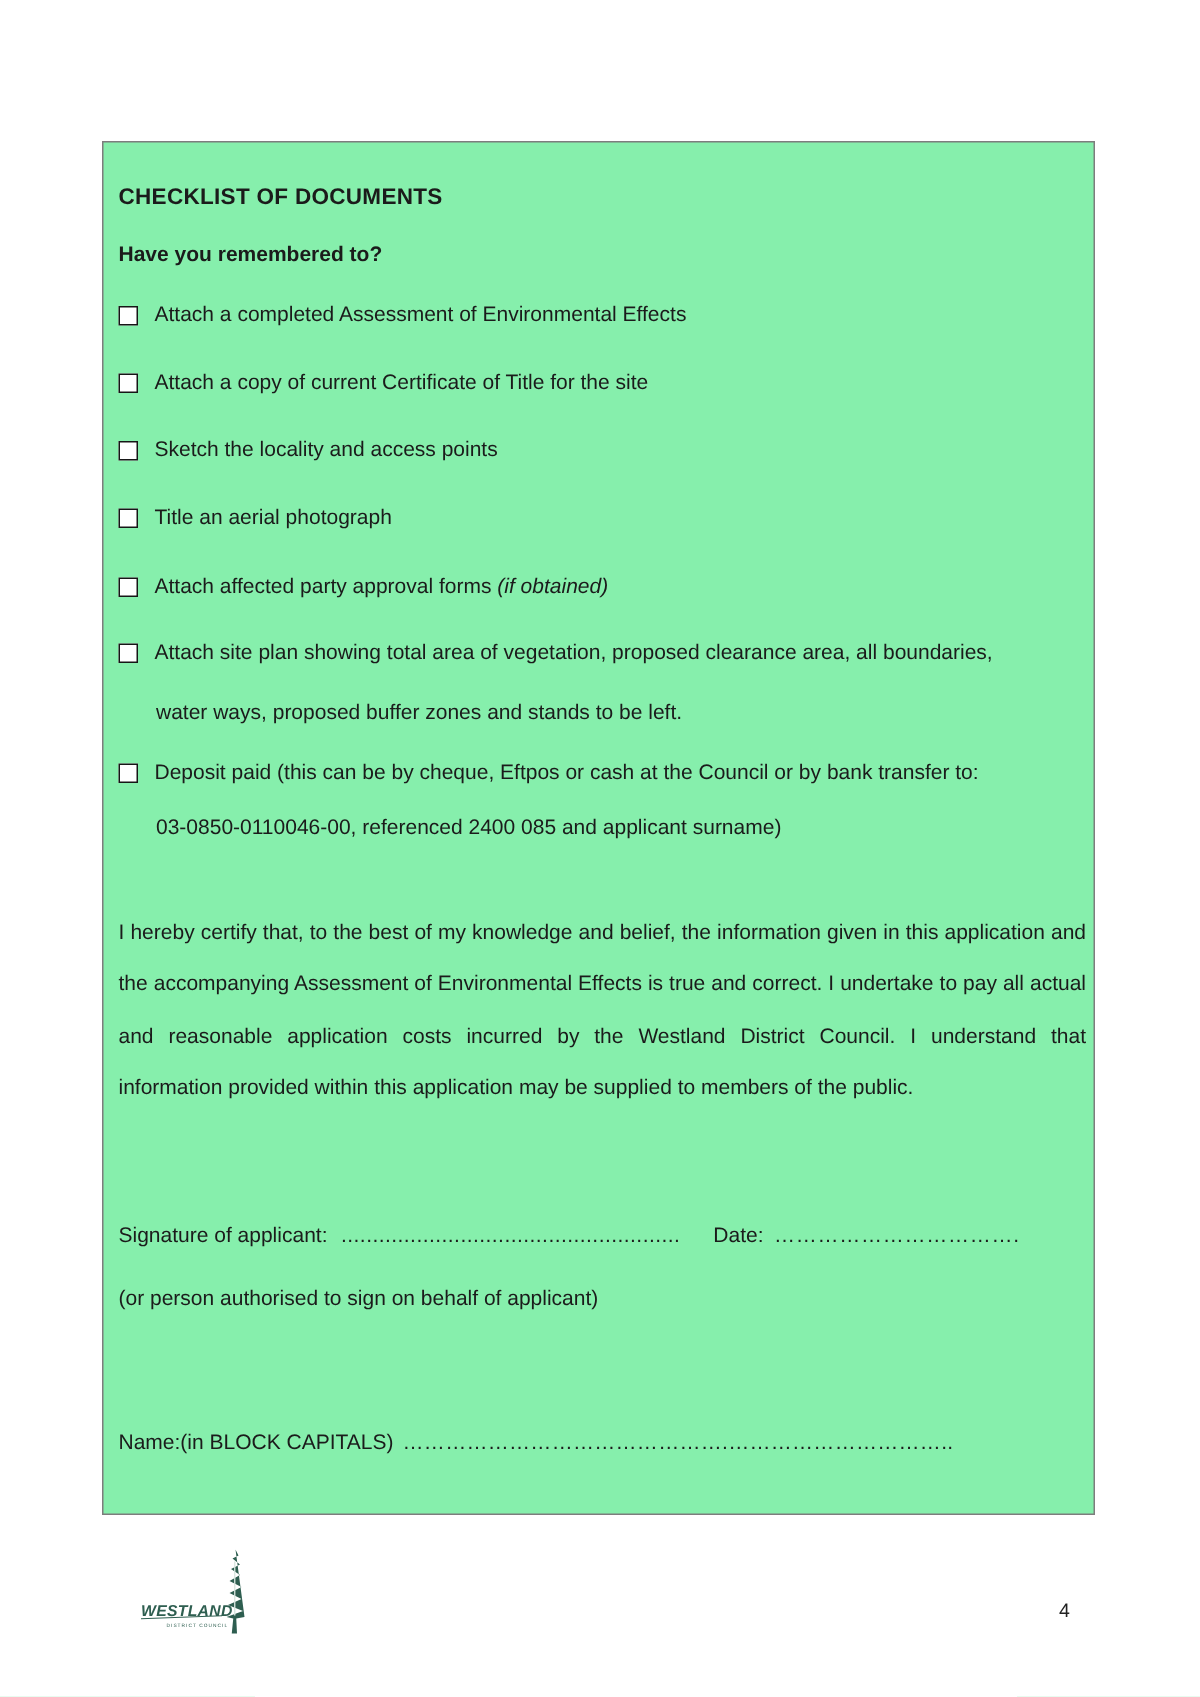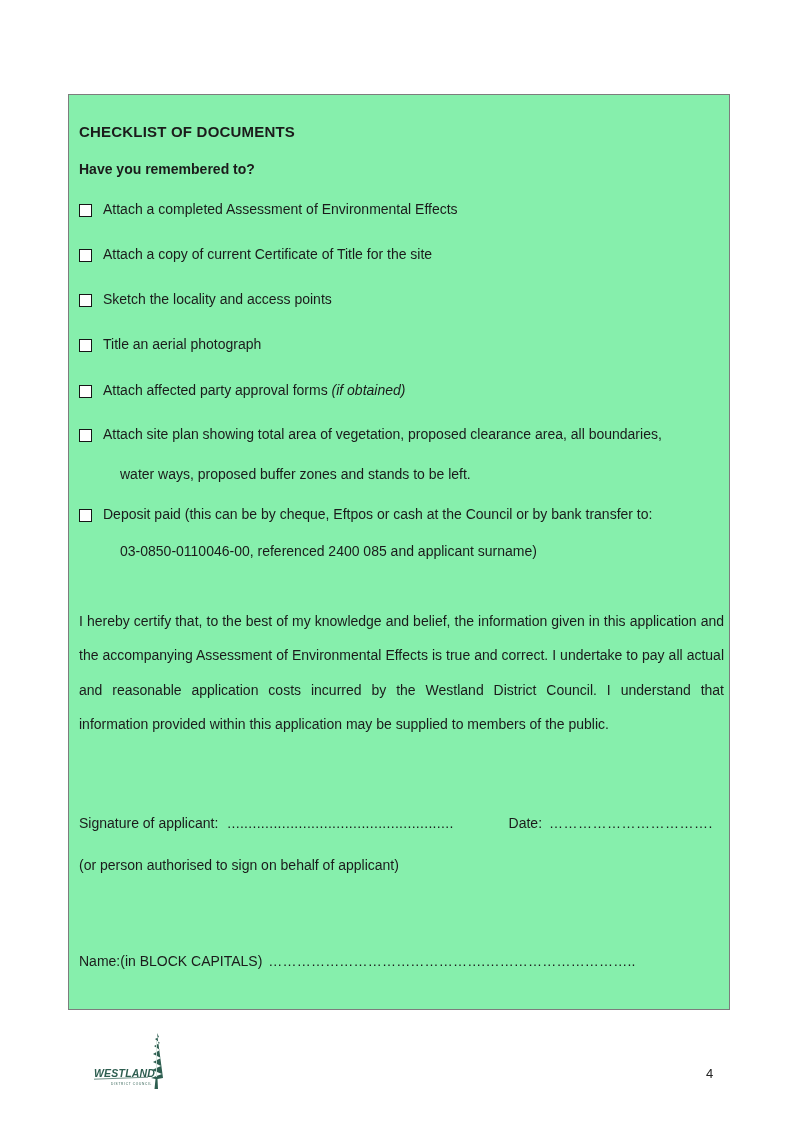--- a/index.html
+++ b/index.html
@@ -58,21 +58,20 @@
     margin-right: 11px;
     margin-top: 1px;
     background: #ffffff;
   }
   .cont-line {
     position: absolute;
     left: 35px;
     right: 8px;
     font-size: 14px;
     line-height: 17px;
-    margin-left: 16px;
   }
   .italic { font-style: italic; }
   .declaration {
     position: absolute;
     left: 10px;
     top: 509px;
     width: 645px;
     font-size: 14px;
     line-height: 34.4px;
     text-align: justify;
@@ -80,21 +79,21 @@
   .sig-row {
     position: absolute;
     left: 10px;
     top: 720px;
     display: flex;
     align-items: baseline;
     font-size: 14px;
     white-space: nowrap;
   }
   .sig-dots { margin-left: 9px; letter-spacing: 0.3px; }
-  .date-label { margin-left: 55px; }
+  .date-label { margin-left: 22px; }
   .date-dots { margin-left: 7px; letter-spacing: 0.5px; }
   .sig-note {
     position: absolute;
     left: 10px;
     top: 762px;
     font-size: 14px;
   }
   .name-row {
     position: absolute;
     left: 10px;

